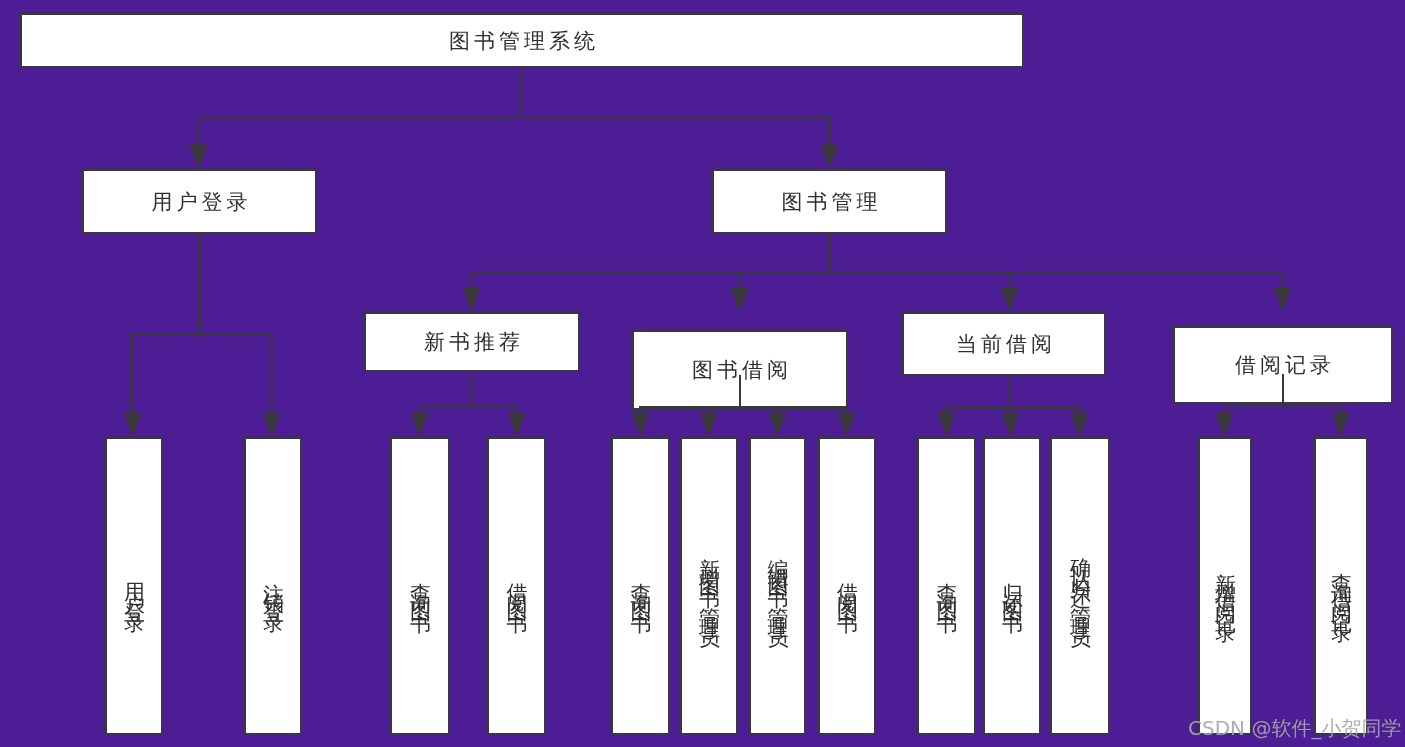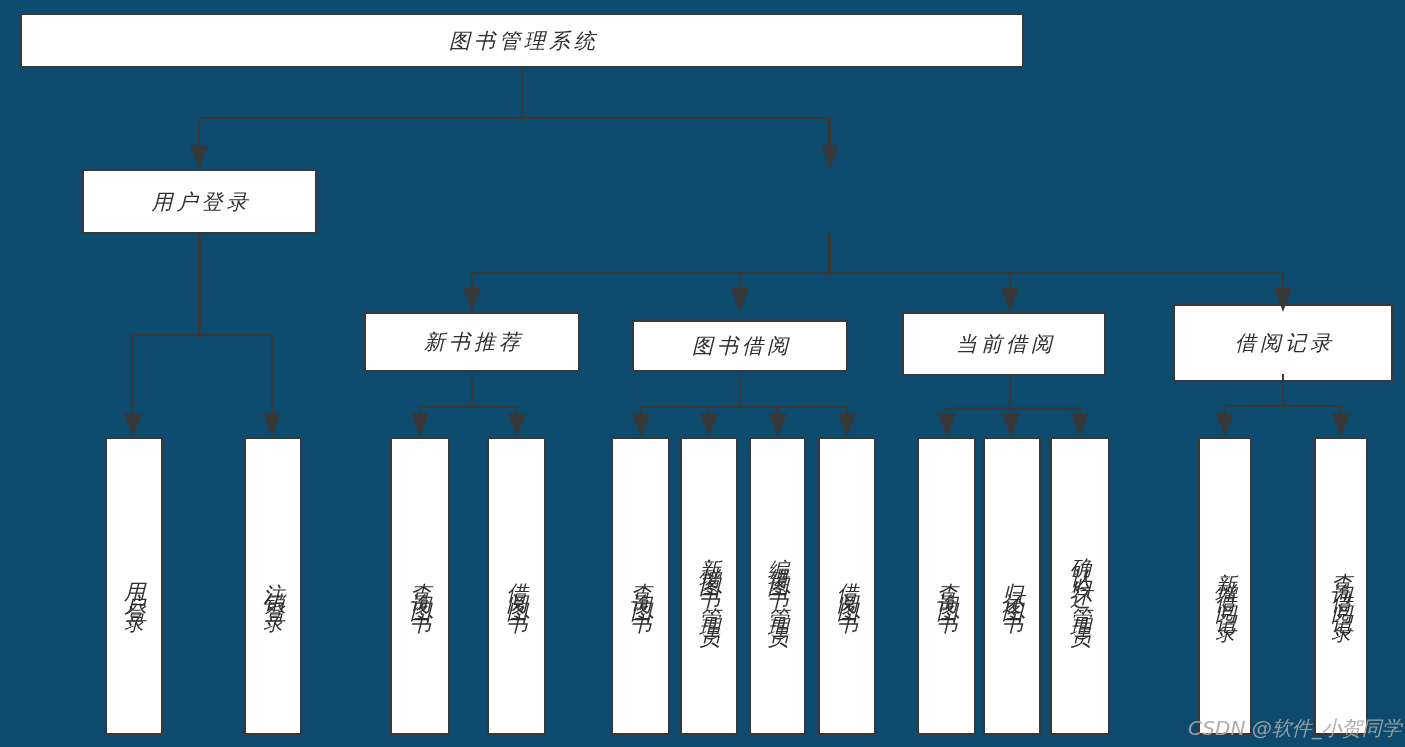--- a/index.html
+++ b/index.html
@@ -1,18 +1,18 @@
 <!DOCTYPE html>
 <html><head>
 <meta charset="utf-8">
 <style>
   html,body{margin:0;padding:0;background:#ffffff;}
   #canvas{
-    position:relative;width:1405px;height:747px;background:#0c4a6e;overflow:hidden;
-    font-family:"DejaVu Sans","Liberation Sans",sans-serif;color:#2f2f2f;font-style:italic;
+    position:relative;width:1405px;height:747px;background:#4c1d95;overflow:hidden;
+    font-family:"DejaVu Sans","Liberation Sans",sans-serif;color:#2f2f2f;
   }
   .box{
     position:absolute;box-sizing:border-box;border:2.5px solid #383838;background:#ffffff;
     display:flex;align-items:center;justify-content:center;
     font-size:21px;letter-spacing:4px;text-indent:4px;white-space:nowrap;
   }
   .vbox{
     position:absolute;box-sizing:border-box;border:2.5px solid #383838;background:#ffffff;
     display:flex;align-items:center;justify-content:center;
   }
@@ -31,25 +31,26 @@
   }
 </style>
 </head>
 <body>
 
 <div id="canvas">
 
   <div class="box" style="left:20px;top:13px;width:1004px;height:55px">图书管理系统</div>
 
   <div class="box" style="left:82px;top:169px;width:235px;height:65px">用户登录</div>
+  <div class="box" style="left:712px;top:169px;width:235px;height:65px">图书管理</div>
 
   <div class="box" style="left:364px;top:312px;width:216px;height:60px">新书推荐</div>
-  <div class="box" style="left:632px;top:320px;width:216px;height:52px">图书借阅</div>
+  <div class="box" style="left:632px;top:330px;width:216px;height:80px">图书借阅</div>
   <div class="box" style="left:902px;top:312px;width:204px;height:64px">当前借阅</div>
-  <div class="box" style="left:1173px;top:304px;width:220px;height:78px">借阅记录</div>
+  <div class="box" style="left:1173px;top:326px;width:220px;height:78px">借阅记录</div>
 
   <div class="vbox" style="left:105px;top:437px;width:58px;height:298px">
     <span class="vtext">用户登录</span>
     </div>
   <div class="vbox" style="left:244px;top:437px;width:58px;height:298px">
     <span class="vtext">注销登录</span>
     </div>
 
   <div class="vbox" style="left:390px;top:437px;width:60px;height:298px">
     <span class="vtext">查询图书</span>

